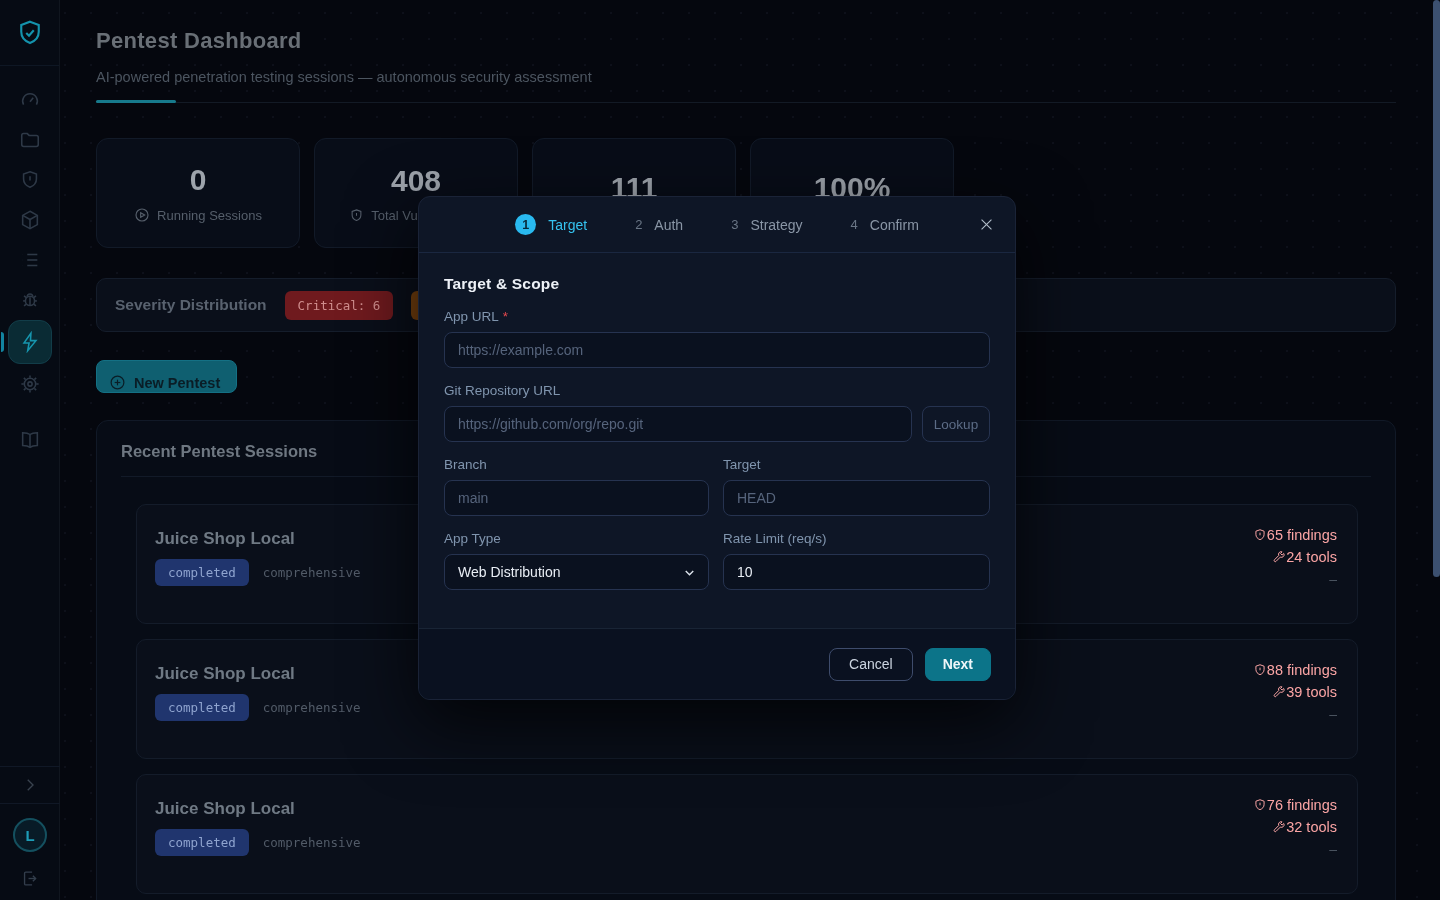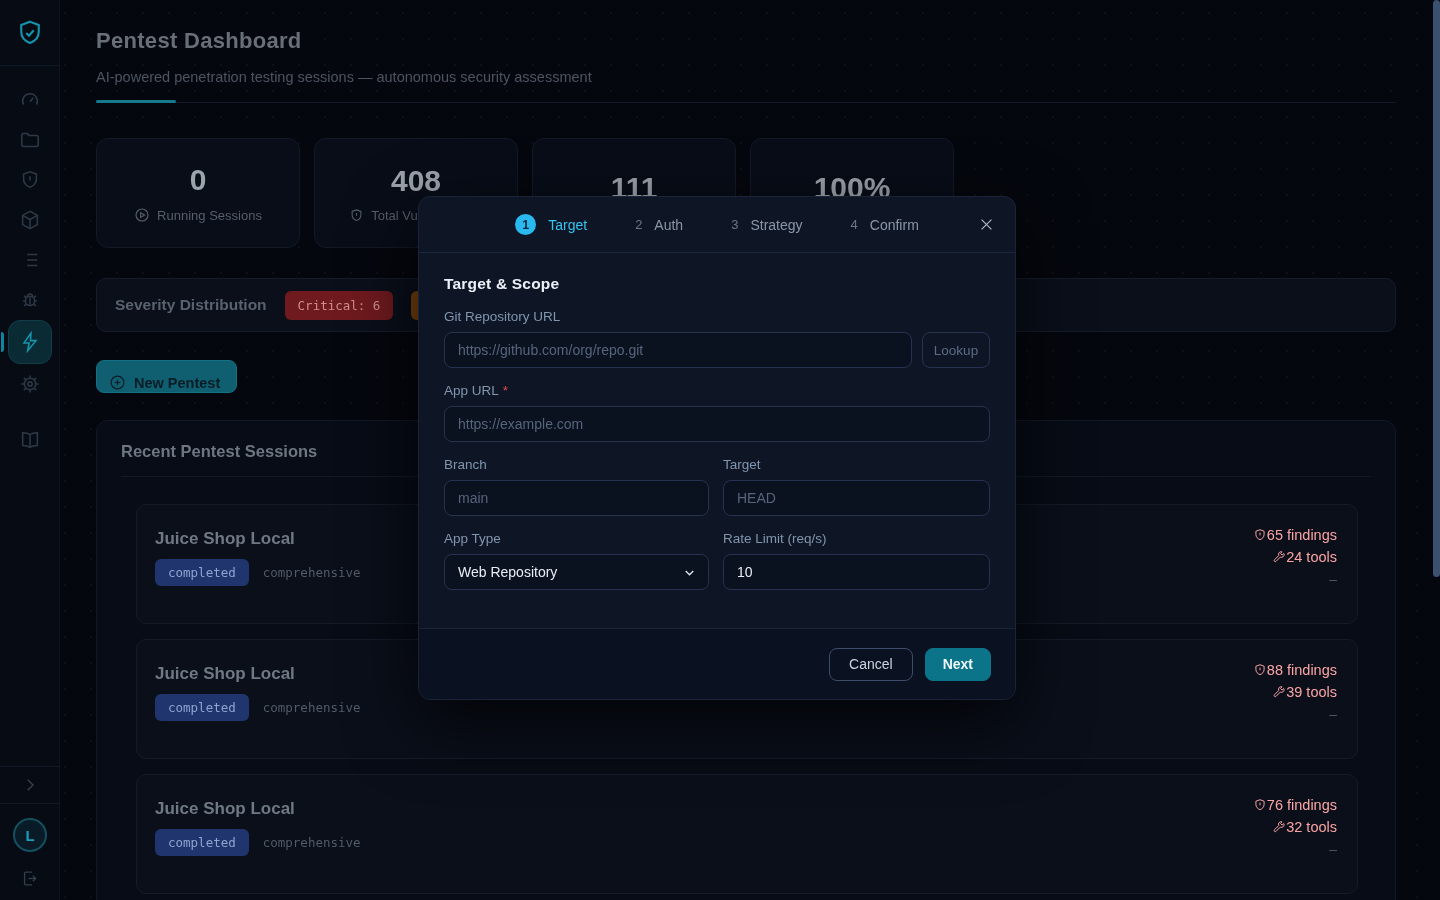--- a/index.html
+++ b/index.html
@@ -403,48 +403,48 @@
             <line x1="5" y1="5" x2="19" y2="19"></line>
             <line x1="19" y1="5" x2="5" y2="19"></line>
           </svg>
         </span>
     </div>
 
     <div class="m-body">
       <div class="m-heading">Target &amp; Scope</div>
 
       <div class="field">
+        <div class="f-label"><span>App URL</span><span class="req">*</span></div>
+        <input class="t-input" type="text" placeholder="https://example.com" style="">
+      </div>
+
+      <div class="field">
         <div class="f-label">Git Repository URL</div>
         <div class="git-row">
           <input class="t-input" type="text" placeholder="https://github.com/org/repo.git" style="">
           <button class="btn-lookup">Lookup</button>
         </div>
       </div>
 
-      <div class="field">
-        <div class="f-label"><span>App URL</span><span class="req">*</span></div>
-        <input class="t-input" type="text" placeholder="https://example.com" style="">
-      </div>
-
       <div class="two-col field">
         <div class="col-l">
           <div class="f-label">Branch</div>
           <input class="t-input" type="text" placeholder="main" style="">
         </div>
         <div class="col-r">
           <div class="f-label">Target</div>
           <input class="t-input" type="text" placeholder="HEAD" style="">
         </div>
       </div>
 
       <div class="two-col">
         <div class="col-l">
           <div class="f-label">App Type</div>
           <div class="fake-select">
-            <span>Web Repository</span>
+            <span>Web Distribution</span>
             <span class="select-chevron">
                 <svg width="15" height="15" viewBox="0 0 24 24" fill="none" stroke="currentColor" stroke-width="2.2">
                   <polyline points="6,9.5 12,15.5 18,9.5"></polyline>
                 </svg>
               </span>
           </div>
         </div>
         <div class="col-r">
           <div class="f-label">Rate Limit (req/s)</div>
           <input class="t-input" type="text" value="10" style="">

